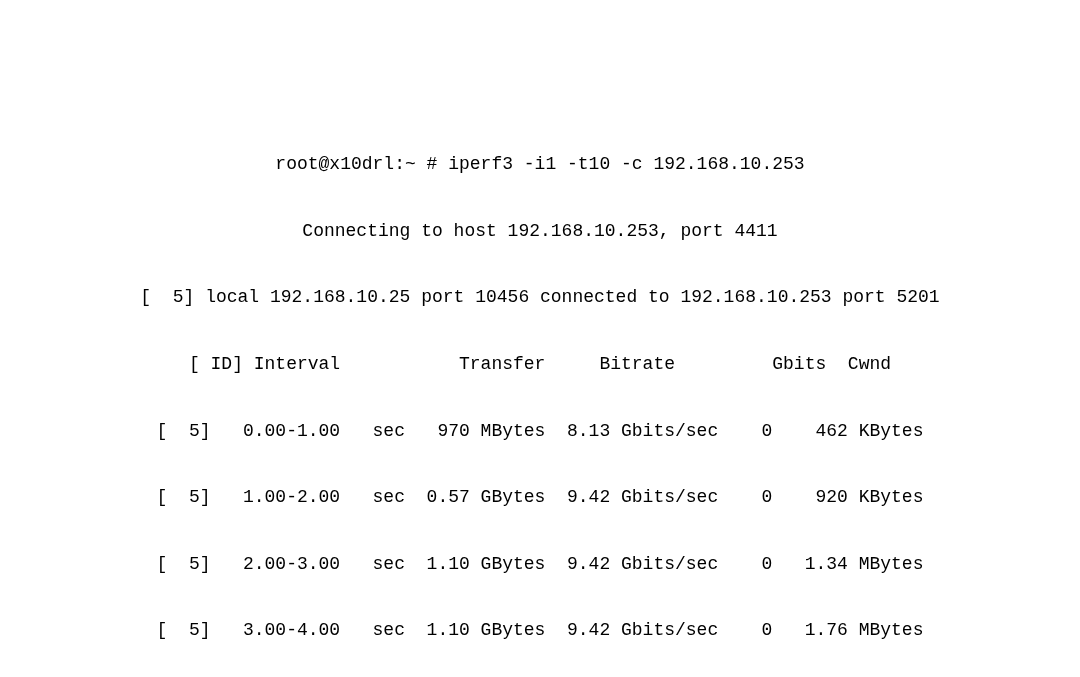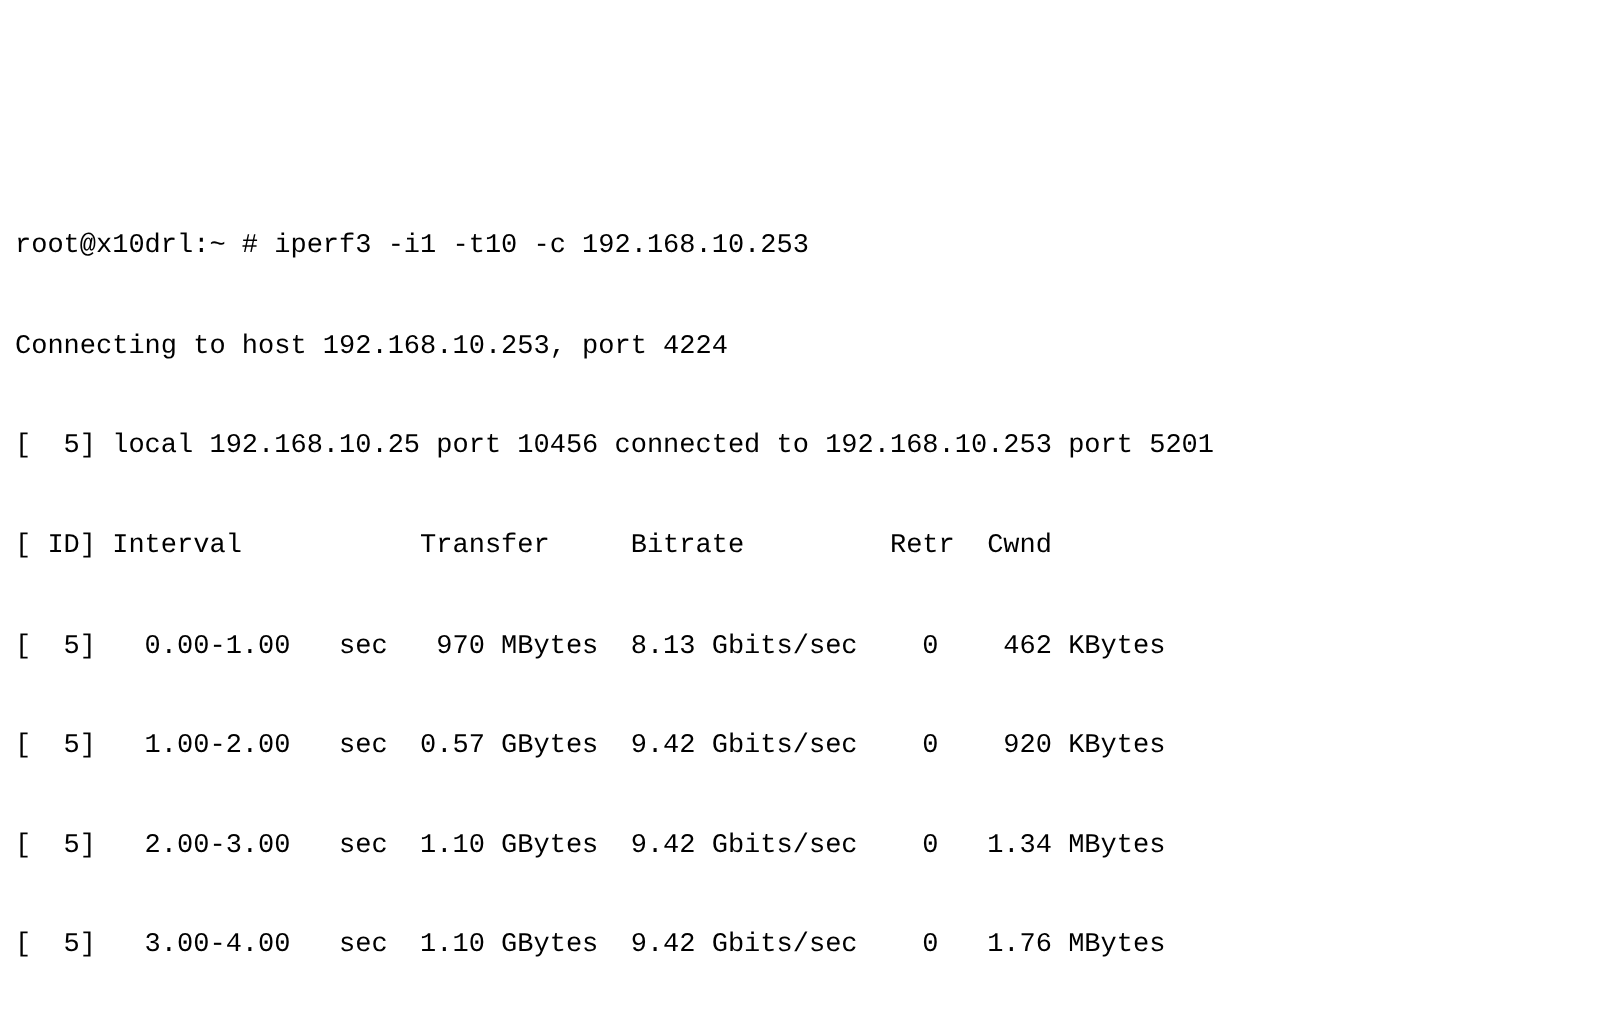--- a/index.html
+++ b/index.html
@@ -1,18 +1,19 @@
 <!DOCTYPE html>
 <html><head>
   <meta charset="utf-8">
   <style>
     * {
       margin: 0;
       padding: 0;
       box-sizing: border-box;
+      text-align: center;
     }
     body {
       font-family: 'Courier New', Consolas, monospace;
       font-size: 18px;
       line-height: 1.85;
       color: #000;
       background: #fff;
       padding: 15px 10px;
       white-space: pre;
       position: relative;
@@ -20,23 +21,23 @@
     .line {
       display: block;
     }
   </style>
 </head>
 <body>
 
 
 
 <span class="line"><span>root@x10drl:~ # </span><span>iperf3 -i1 -t10 -c 192.168.10.253</span></span>
-<span class="line">Connecting to host 192.168.10.253, port 4224</span>
+<span class="line">Connecting to host 192.168.10.253, port 4411</span>
 <span class="line">[  5] local 192.168.10.25 port 10456 connected to 192.168.10.253 port 5201</span>
-<span class="line">[ ID] Interval           Transfer     Bitrate         Retr  Cwnd</span>
+<span class="line">[ ID] Interval           Transfer     Bitrate         Gbits  Cwnd</span>
 <span class="line">[  5]   0.00-1.00   sec   970 MBytes  8.13 Gbits/sec    0    462 KBytes</span>
 <span class="line">[  5]   1.00-2.00   sec  0.57 GBytes  9.42 Gbits/sec    0    920 KBytes</span>
 <span class="line">[  5]   2.00-3.00   sec  1.10 GBytes  9.42 Gbits/sec    0   1.34 MBytes</span>
 <span class="line">[  5]   3.00-4.00   sec  1.10 GBytes  9.42 Gbits/sec    0   1.76 MBytes</span>
 
 
 
 
 
 

